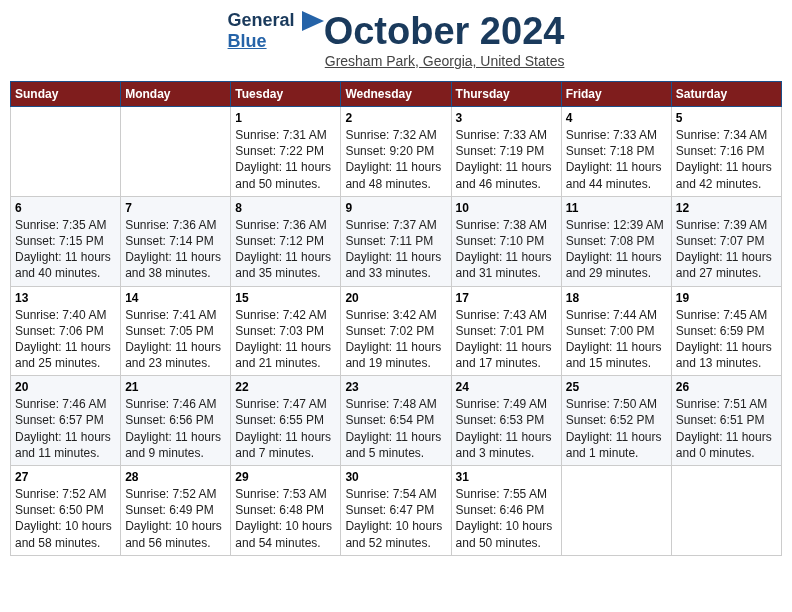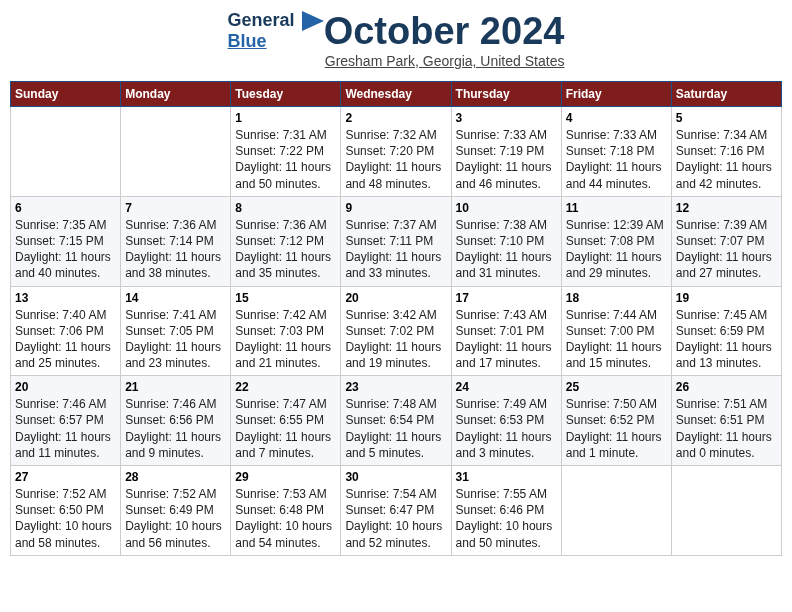--- a/index.html
+++ b/index.html
@@ -115,21 +115,21 @@
         <td class="empty-cell"></td>
         <td>
           <span class="day-num">1</span>
           <div class="cell-text">Sunrise: 7:31 AM
 Sunset: 7:22 PM
 Daylight: 11 hours and 50 minutes.</div>
         </td>
         <td>
           <span class="day-num">2</span>
           <div class="cell-text">Sunrise: 7:32 AM
-Sunset: 7:20 PM
+Sunset: 9:20 PM
 Daylight: 11 hours and 48 minutes.</div>
         </td>
         <td>
           <span class="day-num">3</span>
           <div class="cell-text">Sunrise: 7:33 AM
 Sunset: 7:19 PM
 Daylight: 11 hours and 46 minutes.</div>
         </td>
         <td>
           <span class="day-num">4</span>

